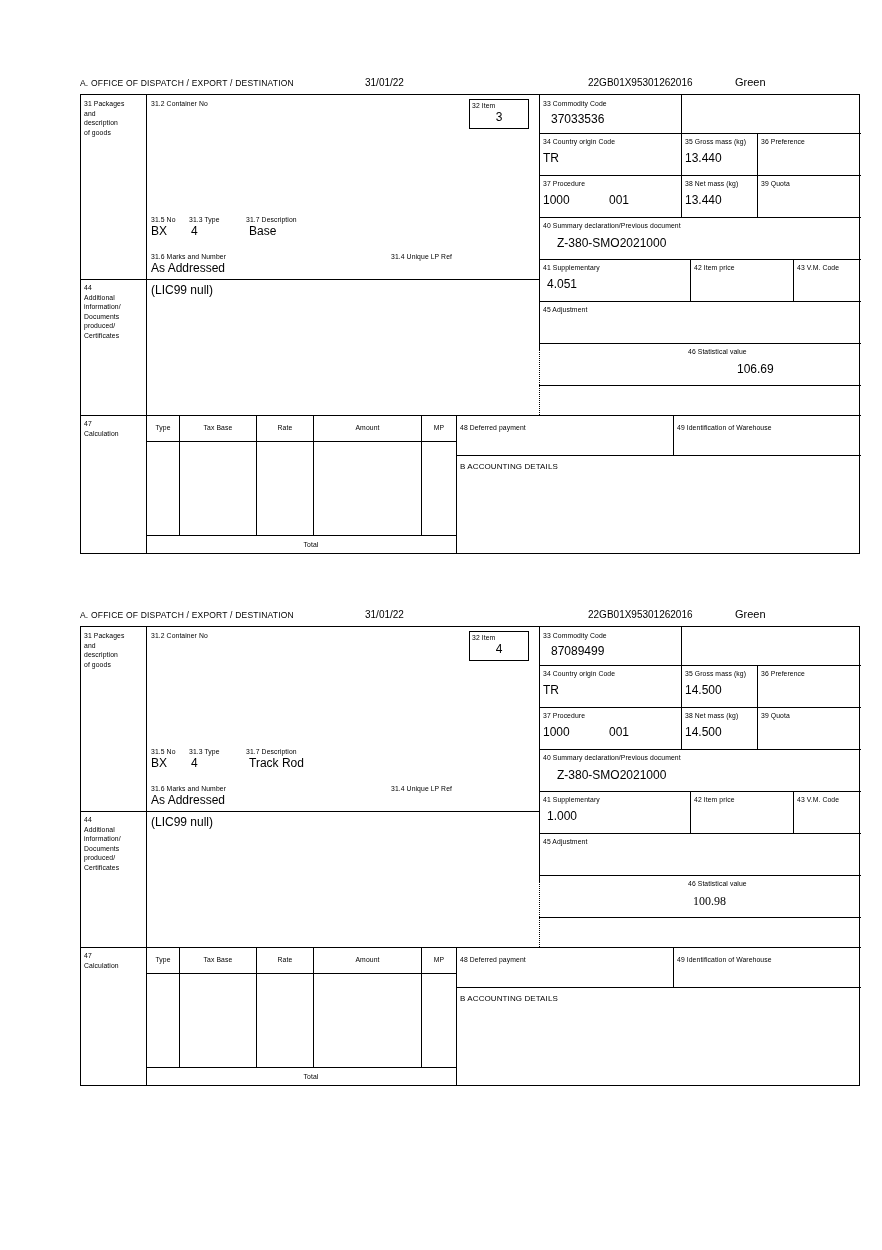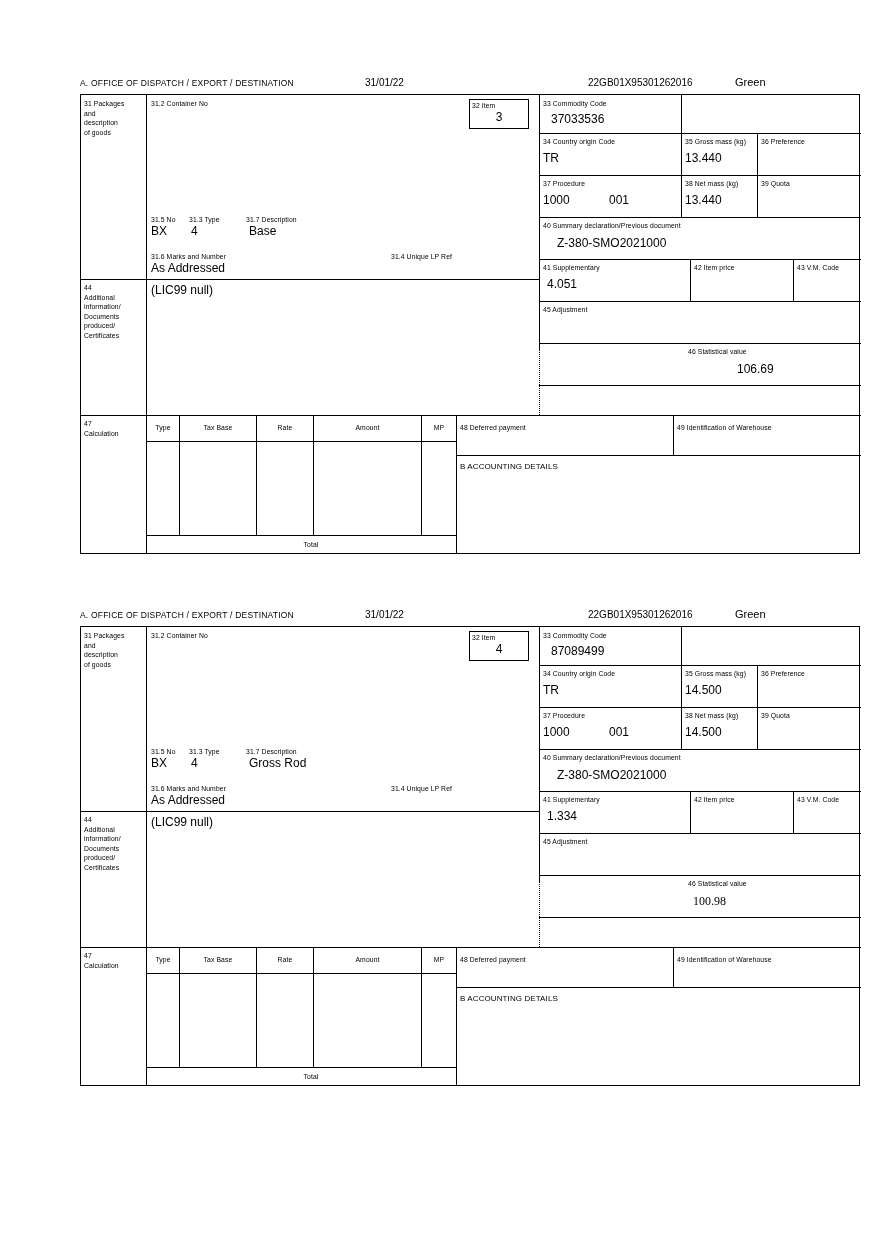--- a/index.html
+++ b/index.html
@@ -321,35 +321,35 @@
       <div class="lbl center" style="left:234px; top:328px; width:105px;">Amount</div>
       <div class="lbl center" style="left:342px; top:328px; width:32px;">MP</div>
       <div class="lbl center" style="left:200px; top:445px; width:60px;">Total</div>
       <div class="lbl" style="left:379px; top:328px;">48 Deferred payment</div>
       <div class="lbl" style="left:596px; top:328px;">49 Identification of Warehouse</div>
       <div class="lbl" style="left:379px; top:367px; font-size:8px;">B ACCOUNTING DETAILS</div>
 
       <div class="val" style="left:70px; top:16px;"></div>
       <div class="val big" style="left:70px; top:130px;">BX</div>
       <div class="val big" style="left:110px; top:130px;">4</div>
-      <div class="val big" style="left:168px; top:130px;">Gross Rod</div>
+      <div class="val big" style="left:168px; top:130px;">Track Rod</div>
       <div class="val big" style="left:70px; top:167px;">As Addressed</div>
       <div class="val" style="left:310px; top:167px;"></div>
       <div class="val big center" style="left:388px; top:16px; width:60px;">4</div>
 
       <div class="val big" style="left:470px; top:18px;">87089499</div>
       <div class="val big" style="left:462px; top:57px;">TR</div>
       <div class="val big" style="left:604px; top:57px;">14.500</div>
       <div class="val" style="left:680px; top:57px;"></div>
       <div class="val big" style="left:462px; top:99px;">1000</div>
       <div class="val big" style="left:528px; top:99px;">001</div>
       <div class="val big" style="left:604px; top:99px;">14.500</div>
       <div class="val" style="left:680px; top:99px;"></div>
       <div class="val big" style="left:476px; top:142px;">Z-380-SMO2021000</div>
-      <div class="val big" style="left:466px; top:183px;">1.334</div>
+      <div class="val big" style="left:466px; top:183px;">1.000</div>
       <div class="val" style="left:613px; top:183px;"></div>
       <div class="val" style="left:716px; top:183px;"></div>
       <div class="val" style="left:466px; top:226px;"></div>
       <div class="val big" style="left:612px; top:268px;font-family:Liberation Serif, serif;">100.98</div>
       <div class="val big" style="left:70px; top:189px;">(LIC99 null)</div>
       <div class="val sm" style="left:262px; top:443px;"></div>
       <div class="val sm" style="left:379px; top:340px;"></div>
       <div class="val sm" style="left:596px; top:340px;"></div>
       <div class="val sm" style="left:379px; top:382px;"></div>
     </div>

